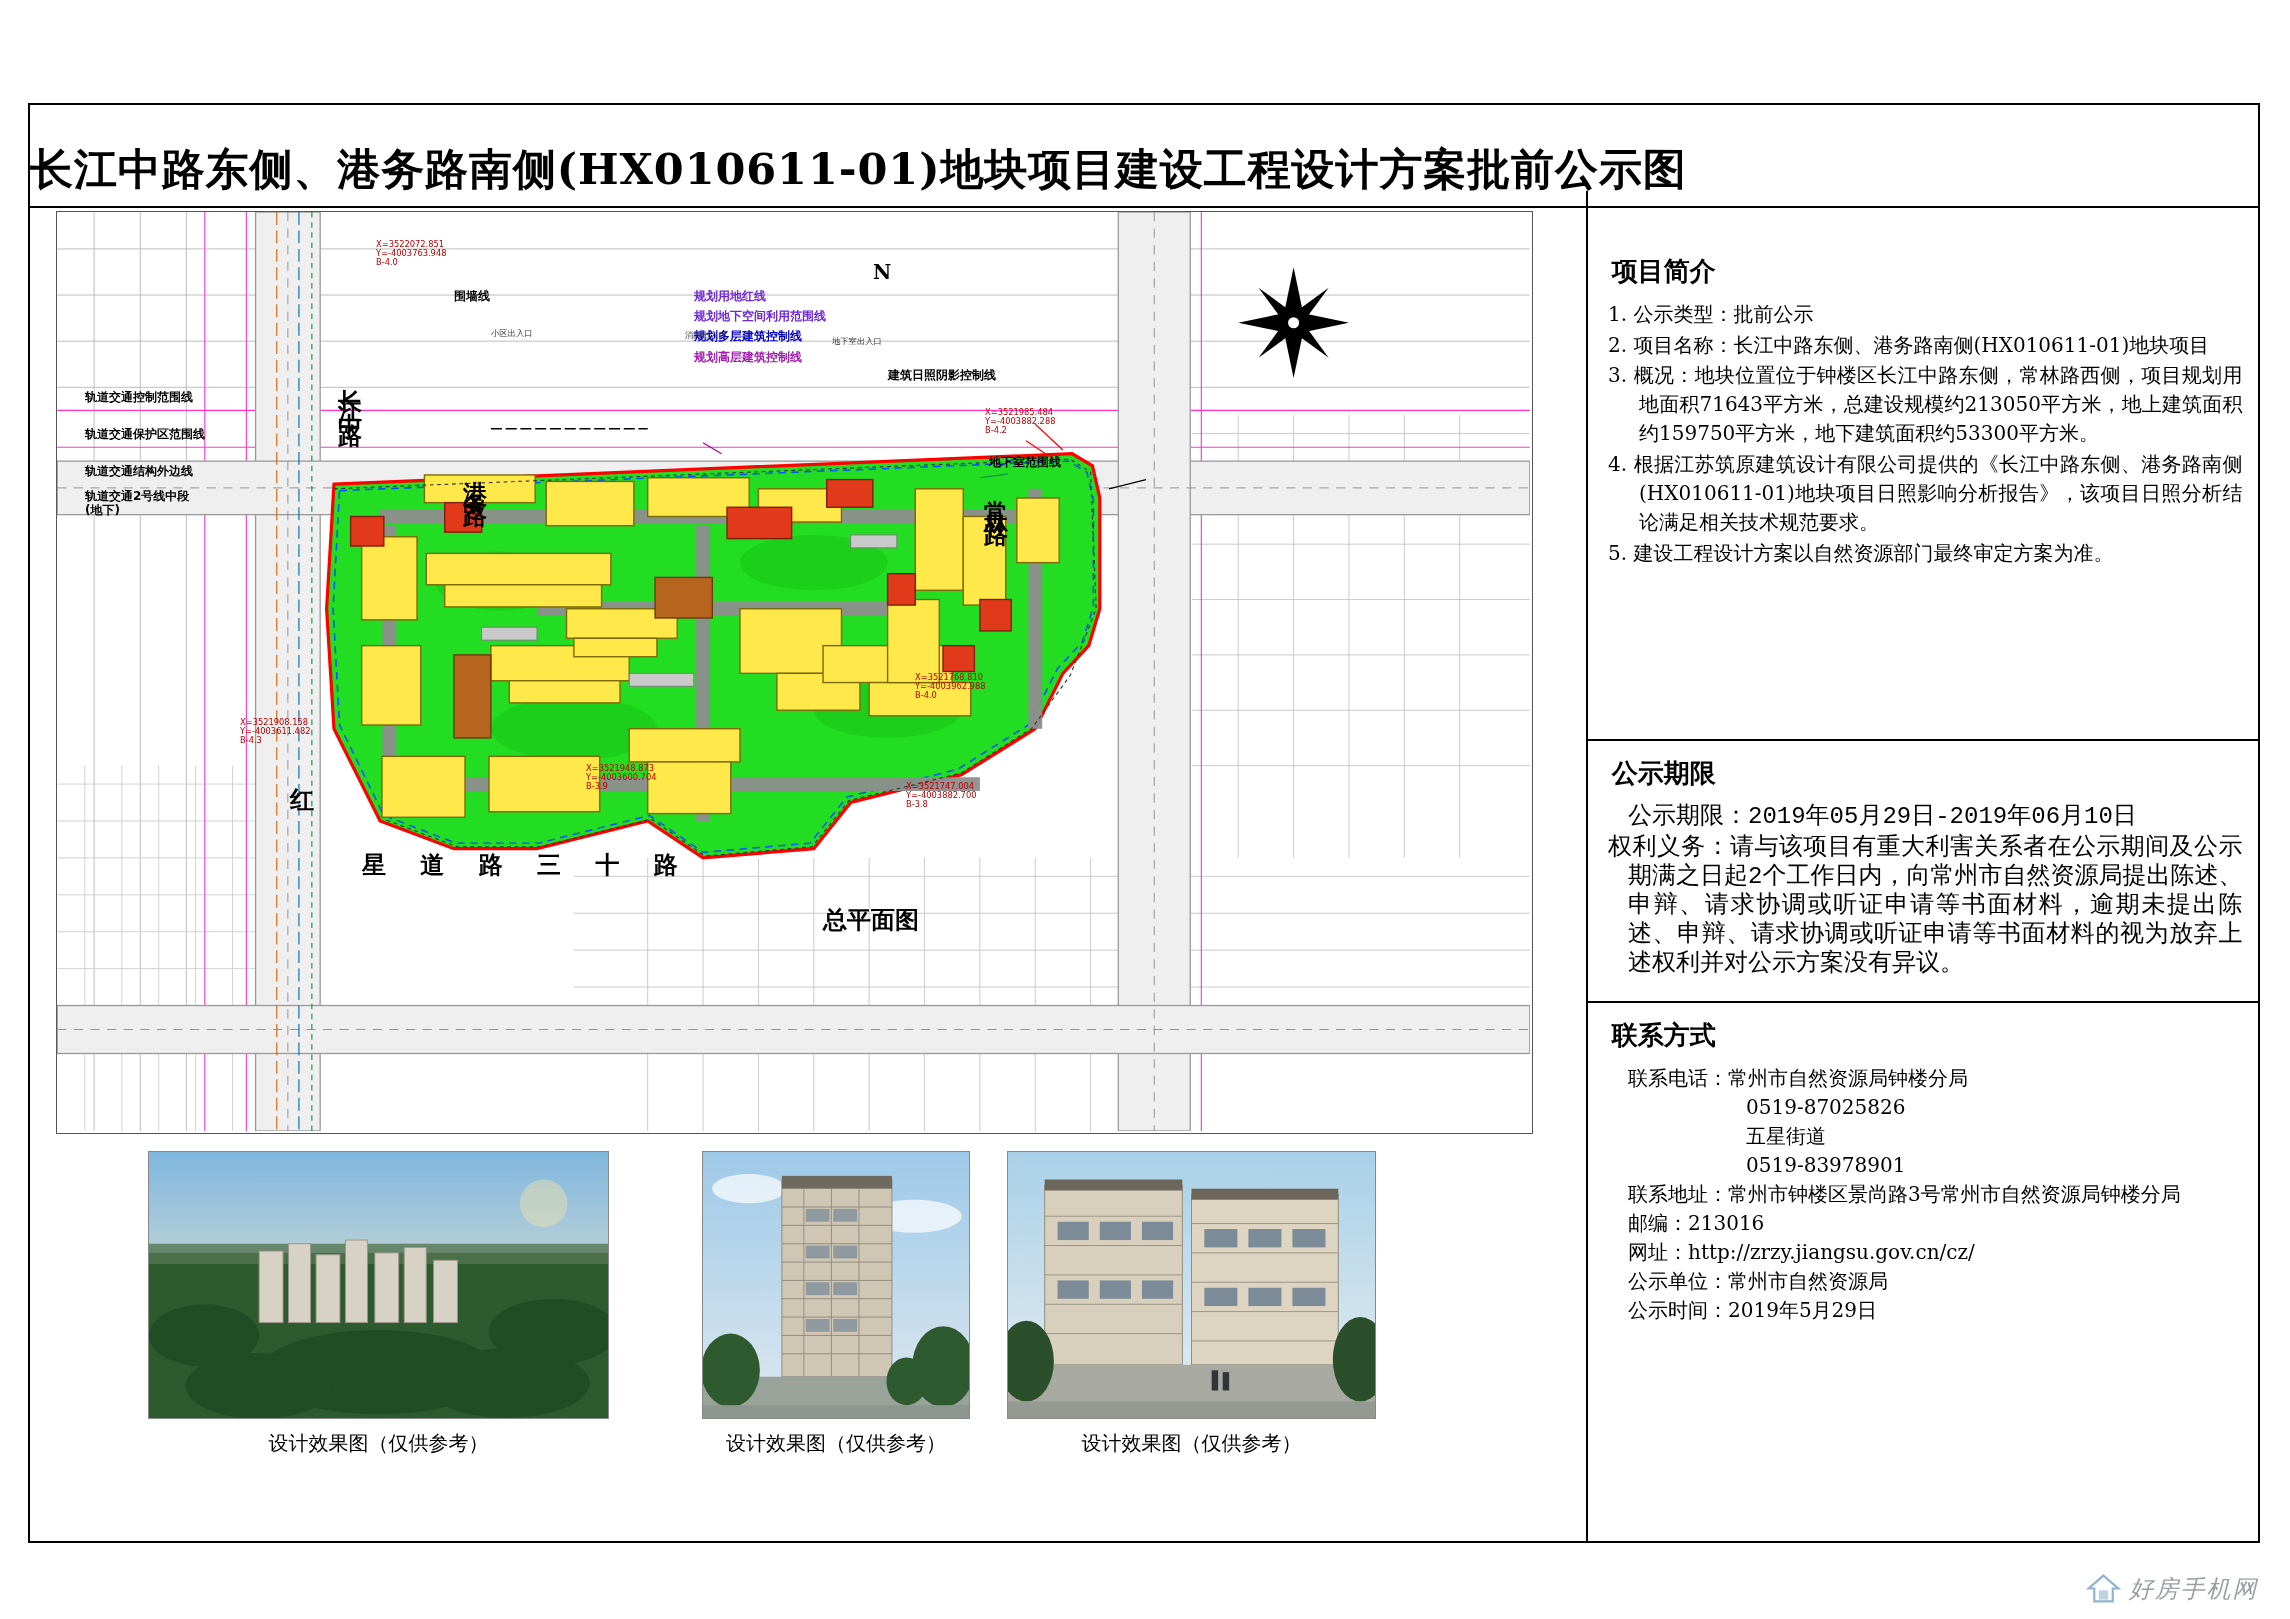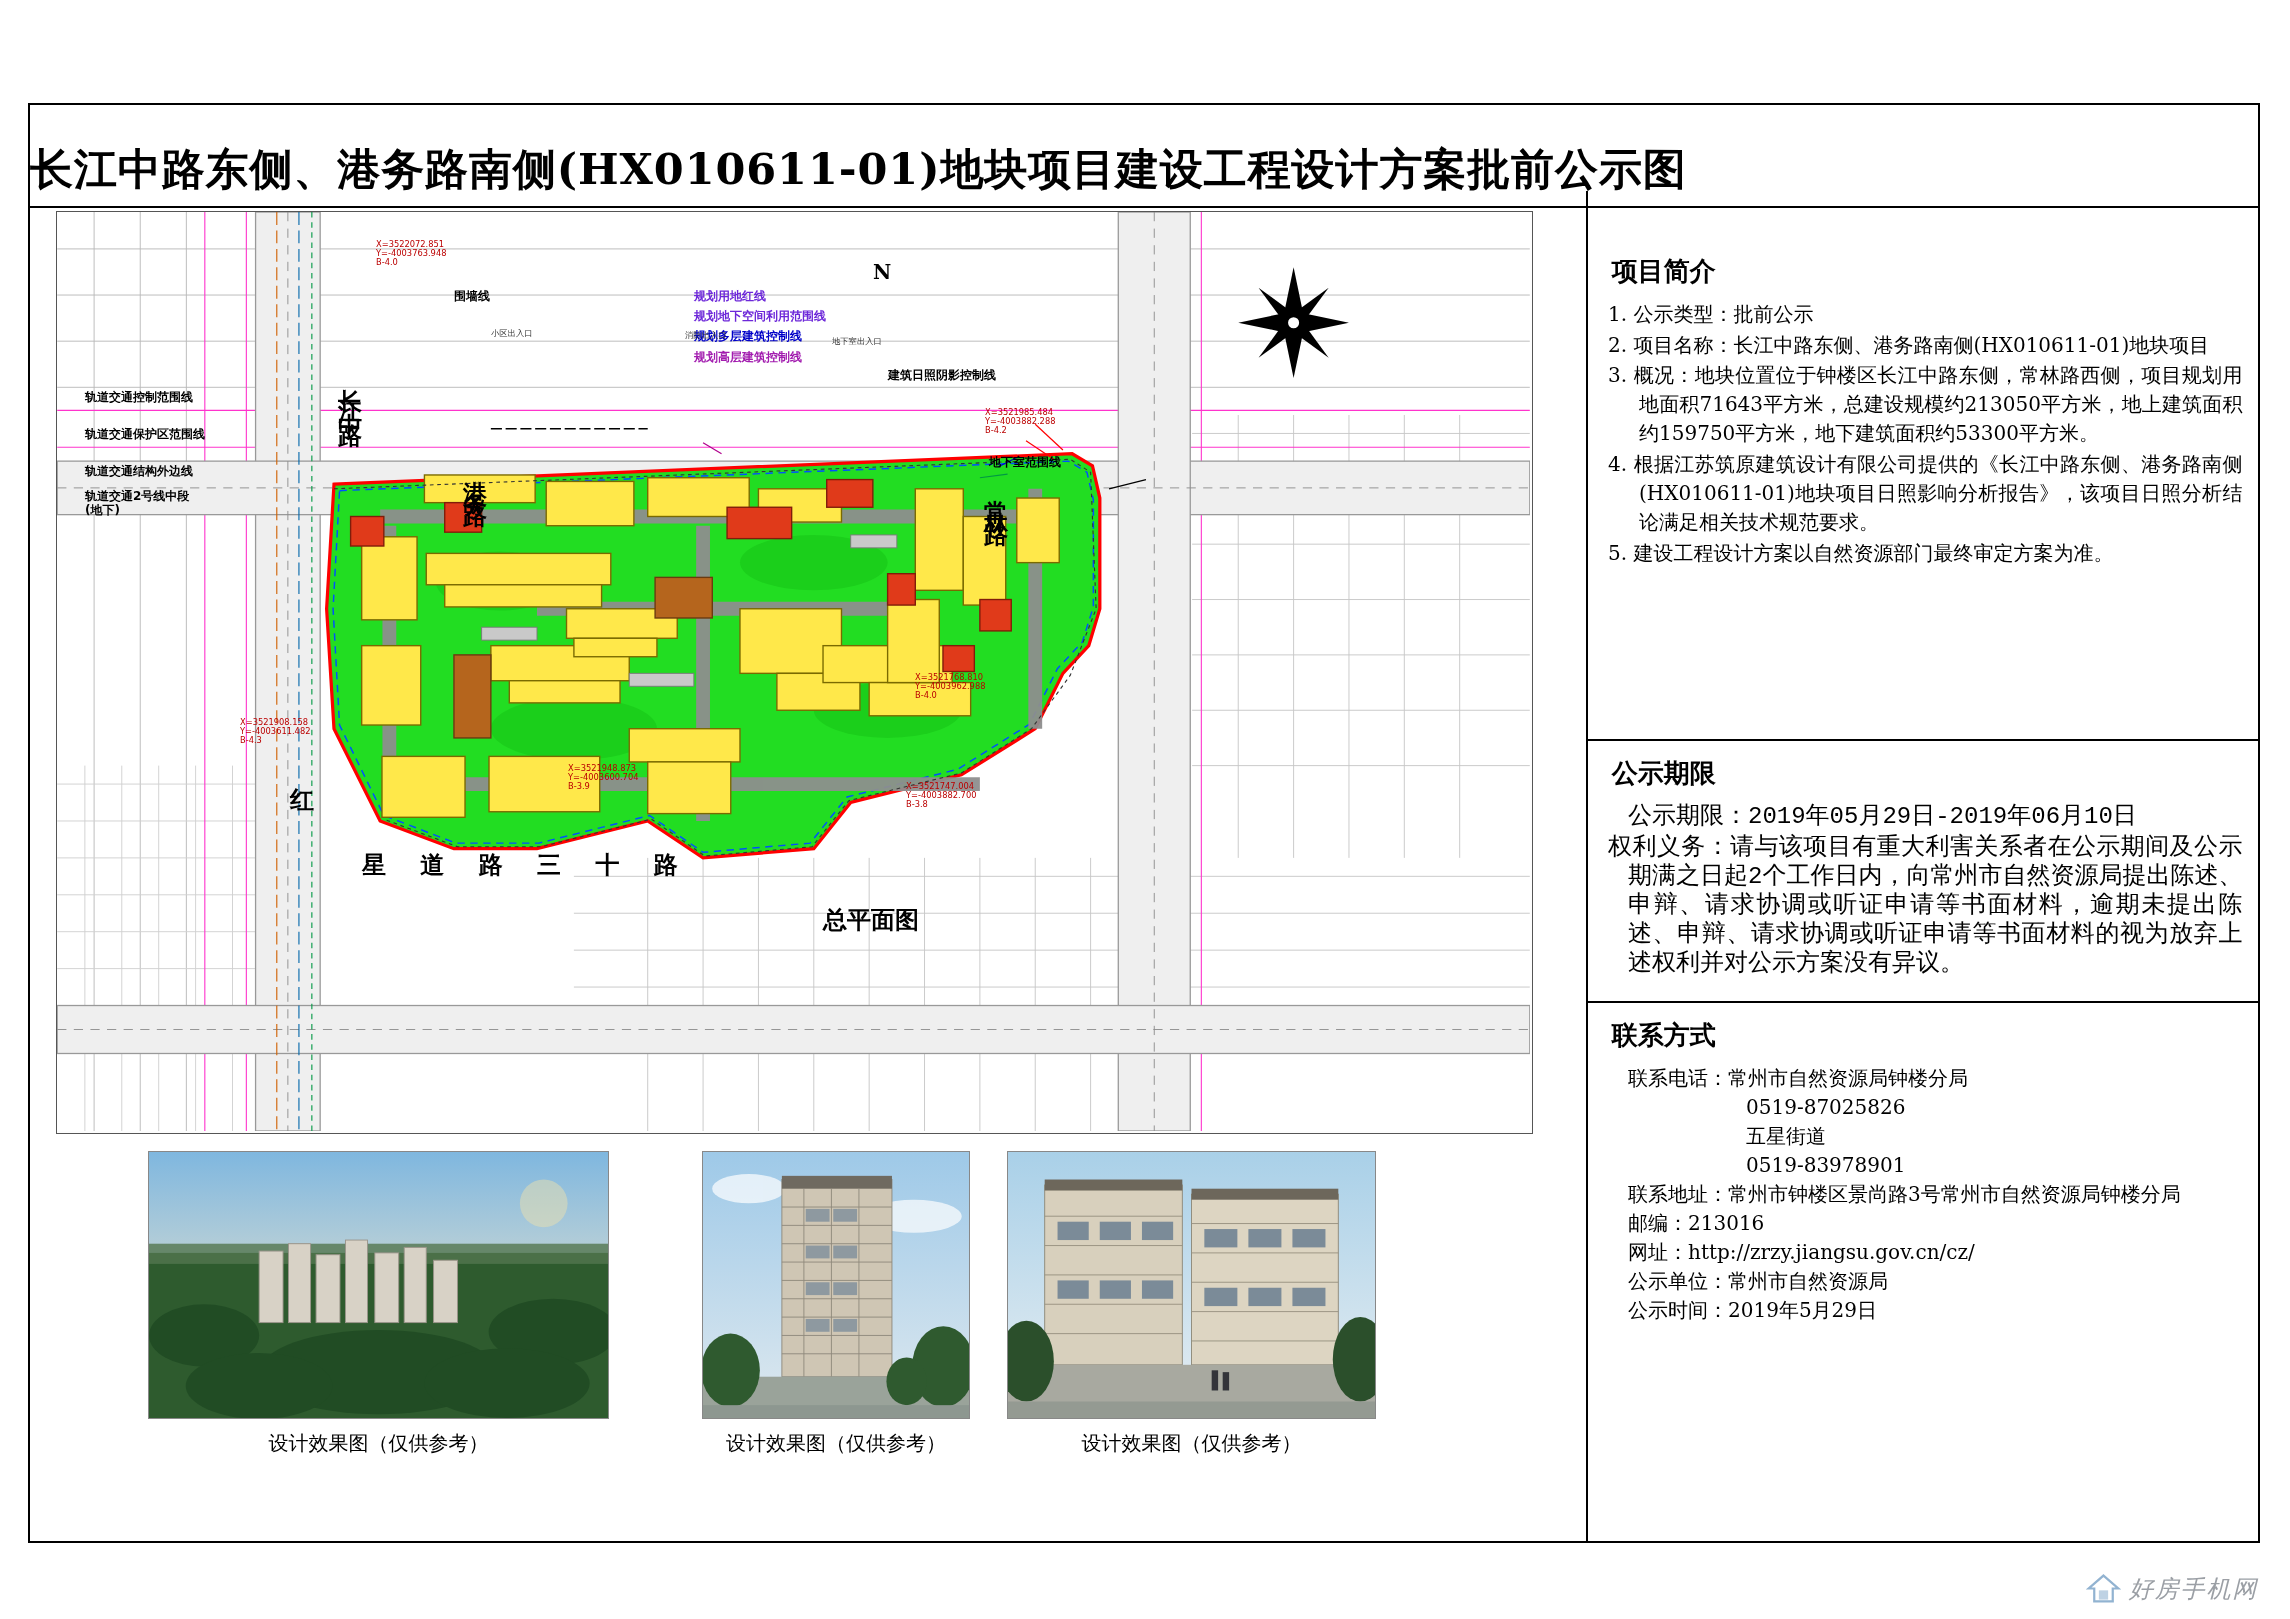--- a/index.html
+++ b/index.html
@@ -254,21 +254,21 @@
 
           <div class="legend-txt legend-black" style="left:397px;top:76px;">围墙线</div>
           <div class="tiny" style="left:434px;top:116px;">小区出入口</div>
           <div class="tiny" style="left:628px;top:118px;">消防出入口</div>
           <div class="tiny" style="left:775px;top:124px;">地下室出入口</div>
 
           <div class="tiny tinyred" style="left:319px;top:28px;line-height:9.2px;">X=3522072.851<br>Y=-4003763.948<br>B-4.0</div>
           <div class="tiny tinyred" style="left:928px;top:175px;line-height:9.2px;margin-top:21px;">X=3521985.484<br>Y=-4003882.288<br>B-4.2</div>
           <div class="tiny tinyred" style="left:858px;top:461px;line-height:9.2px;">X=3521768.810<br>Y=-4003962.988<br>B-4.0</div>
           <div class="tiny tinyred" style="left:183px;top:506px;line-height:9.2px;">X=3521908.158<br>Y=-4003611.482<br>B-4.3</div>
-          <div class="tiny tinyred" style="left:511px;top:552px;line-height:9.2px;">X=3521948.873<br>Y=-4003600.704<br>B-3.9</div>
+          <div class="tiny tinyred" style="left:529px;top:552px;line-height:9.2px;">X=3521948.873<br>Y=-4003600.704<br>B-3.9</div>
           <div class="tiny tinyred" style="left:849px;top:570px;line-height:9.2px;">X=3521747.004<br>Y=-4003882.700<br>B-3.8</div>
         </div>
 
         <div class="renders">
 
           <div class="render-item r1">
             <div class="render-img" style="height:268px;">
               <svg width="100%" height="100%" viewBox="0 0 500 290" preserveAspectRatio="none">
                 <defs>
                   <linearGradient id="sky1" x1="0" y1="0" x2="0" y2="1">

